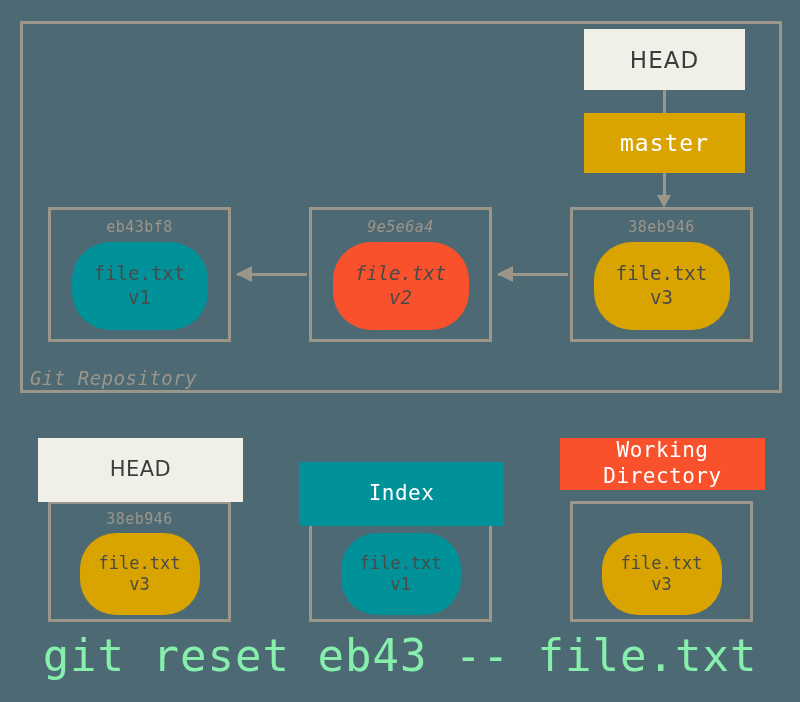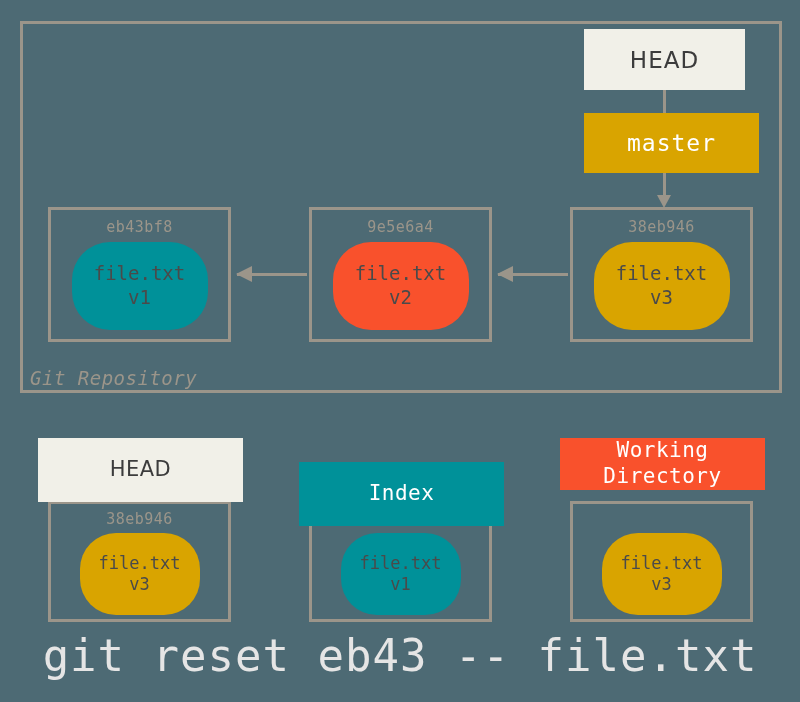--- a/index.html
+++ b/index.html
@@ -51,21 +51,21 @@
     justify-content: center;
     font-family: "DejaVu Sans", "Liberation Sans", sans-serif;
     font-size: 23px;
     color: #3c3c3c;
     letter-spacing: 1px;
   }
   .ptr-master {
     position: absolute;
     left: 584px;
     top: 113px;
-    width: 175px;
+    width: 161px;
     height: 60px;
     background: #d9a400;
     display: flex;
     align-items: center;
     justify-content: center;
     font-size: 23px;
     color: #ffffff;
     letter-spacing: 1px;
   }
   .conn-line {
@@ -99,21 +99,21 @@
   .commit {
     position: absolute;
     top: 207px;
     width: 183px;
     height: 135px;
     border: 3px solid #9b958a;
     box-sizing: border-box;
     padding-left: 36px;
   }
   .commit.c1 { left: 48px; }
-  .commit.c2 { left: 309px; }
+  .commit.c2 { left: 309px; font-style: italic; }
   .commit.c3 { left: 570px; }
 
   .commit-hash {
     position: absolute;
     top: 8px;
     left: 0;
     width: 100%;
     text-align: center;
     font-size: 15px;
     color: #9b958a;
@@ -231,21 +231,21 @@
   }
 
   
   .command {
     position: absolute;
     left: 0;
     top: 630px;
     width: 800px;
     text-align: center;
     font-size: 44px;
-    color: #e5e5e5;
+    color: #86efac;
     letter-spacing: 1px;
     white-space: nowrap;
   }
 </style>
 </head>
 <body>
 
 <div id="stage">
 
   <div class="repo-box"></div>

